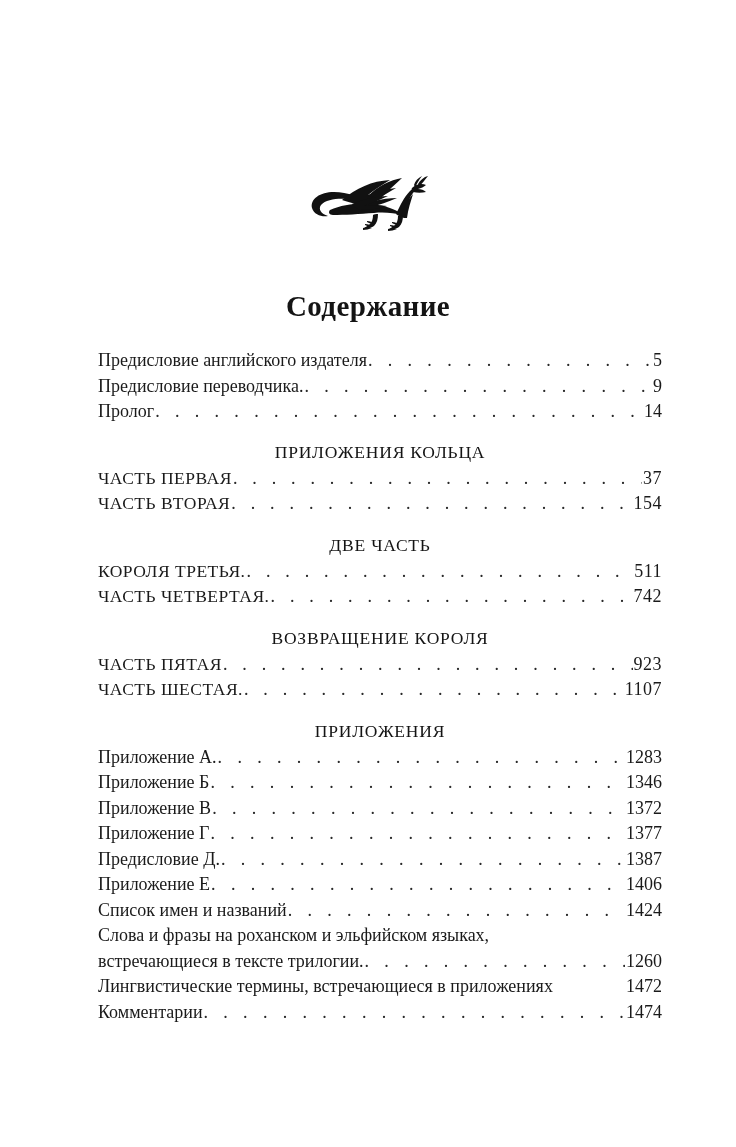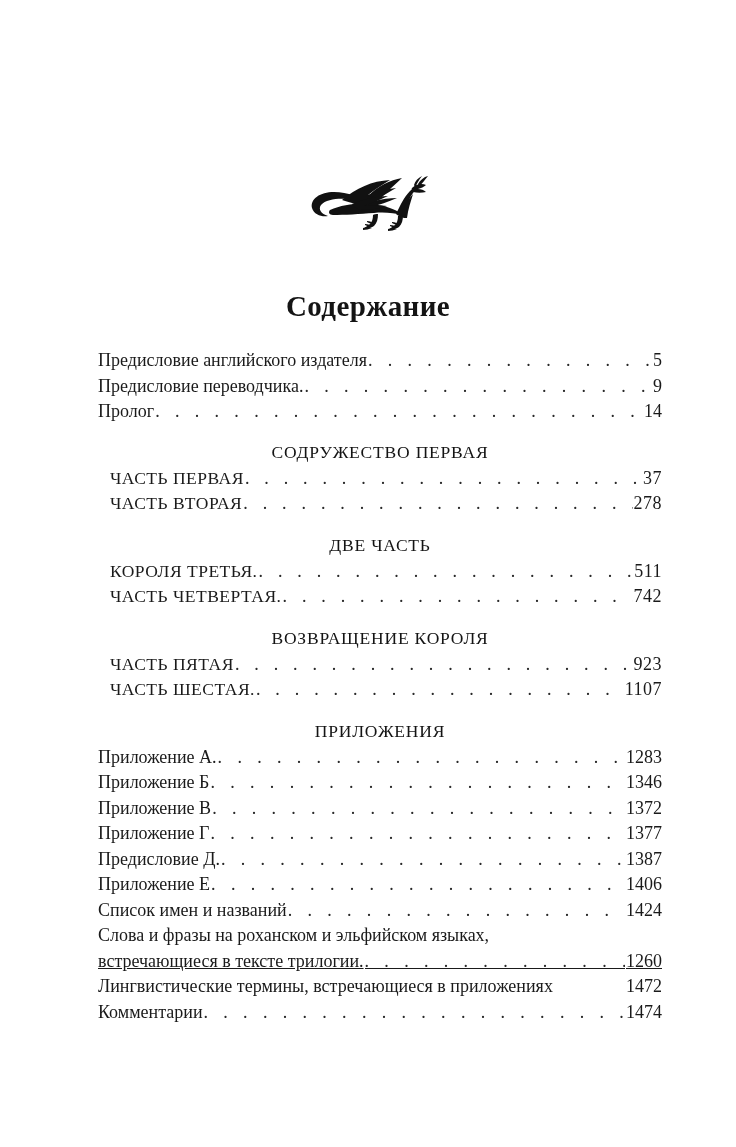--- a/index.html
+++ b/index.html
@@ -84,33 +84,32 @@
   .entry .leader.nodots { letter-spacing: 0; }
   .entry .leader.nodots::after { content: ""; }
   .entry .pageno {
     flex: 0 0 auto;
     text-align: right;
     font-size: 18px;
     color: #1a1a1a;
   }
 
   
-  .entry.part { font-size: 17.5px; letter-spacing: 0.5px; margin-left: 12px; }
+  .entry.part { font-size: 17.5px; letter-spacing: 0.5px; }
   .entry.part .leader { letter-spacing: 5.2px; }
 
   
   .entry.wrap {
     display: block;
     white-space: normal;
   }
   .entry.wrap .line1 { display: block; }
   .entry.wrap .line2 {
     display: flex;
     align-items: center;
-    text-decoration: underline;
   }
   .entry.wrap .line2 .label { flex: 0 0 auto; }
 </style>
 </head>
 <body>
 
 <div class="page">
 
   <div class="ornament">
     <svg width="120" height="64" viewBox="0 0 120 64" xmlns="http://www.w3.org/2000/svg" aria-hidden="true">
@@ -160,30 +159,30 @@
       <span class="label">Предисловие переводчика.</span>
       <span class="leader"></span>
       <span class="pageno">9</span>
     </div>
     <div class="entry">
       <span class="label">Пролог</span>
       <span class="leader"></span>
       <span class="pageno">14</span>
     </div>
 
-    <div class="section-head first">СОДРУЖЕСТВО ПЕРВАЯ</div>
+    <div class="section-head first">ПРИЛОЖЕНИЯ КОЛЬЦА</div>
     <div class="entry part">
       <span class="label">ЧАСТЬ ПЕРВАЯ</span>
       <span class="leader"></span>
       <span class="pageno">37</span>
     </div>
     <div class="entry part">
       <span class="label">ЧАСТЬ ВТОРАЯ</span>
       <span class="leader"></span>
-      <span class="pageno">278</span>
+      <span class="pageno">154</span>
     </div>
 
     <div class="section-head">ДВЕ ЧАСТЬ</div>
     <div class="entry part">
       <span class="label">КОРОЛЯ ТРЕТЬЯ.</span>
       <span class="leader"></span>
       <span class="pageno">511</span>
     </div>
     <div class="entry part">
       <span class="label">ЧАСТЬ ЧЕТВЕРТАЯ.</span>

